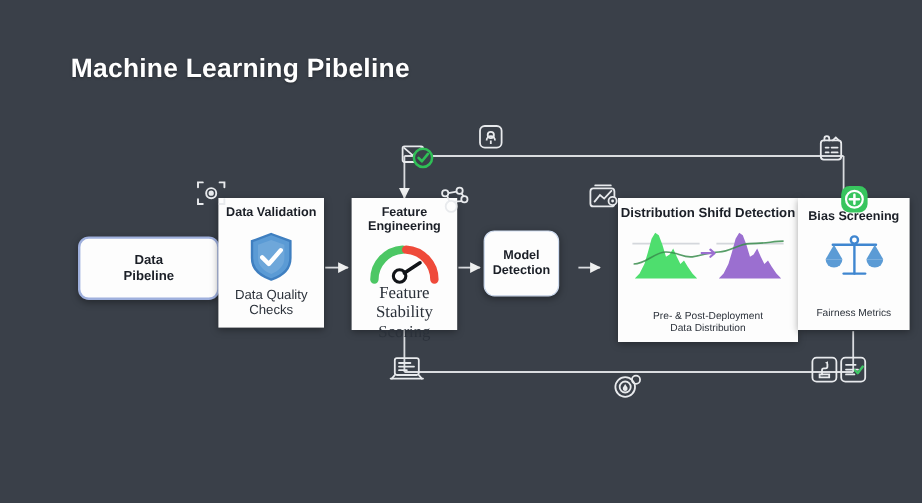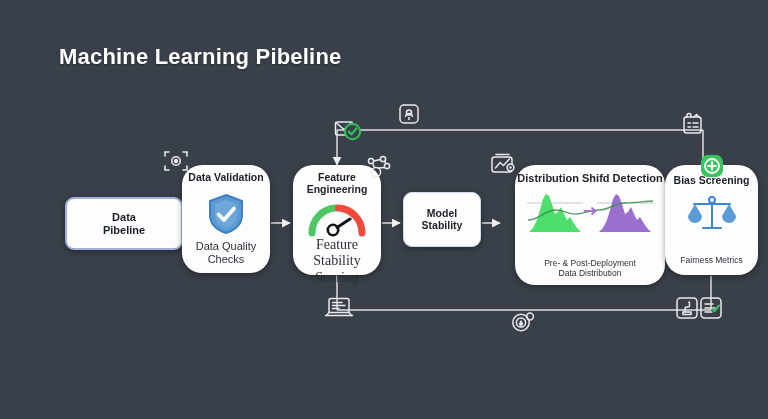--- a/index.html
+++ b/index.html
@@ -20,21 +20,21 @@
     text-shadow:0 1px 2px rgba(0,0,0,.35);
   }
 
   
   .wires{position:absolute;left:0;top:0;width:768px;height:419px;pointer-events:none;}
 
   
   .card{
     position:absolute;
     background:#fdfdfd;
-    border-radius:20px;
+    border-radius:0;
     box-shadow:0 2px 6px rgba(0,0,0,.35);
     display:flex;flex-direction:column;align-items:center;
     box-sizing:border-box;
   }
   .card.plain{border-radius:9px;}
   .card-title{
     font-weight:bold;color:#1b1f27;text-align:center;line-height:1.12;
   }
   .card-sub{
     color:#2b313a;text-align:center;line-height:1.18;
@@ -59,21 +59,21 @@
   
   #card-feature{
     left:266px;top:165px;width:88px;height:110px;
     padding-top:7px;
   }
   #card-feature .card-title{font-size:10.5px;}
   #card-feature .card-sub{font-size:14px;margin-top:auto;padding-bottom:22px;font-family:Liberation Serif, serif;}
 
   
   #card-training{
-    left:376px;top:192px;width:78px;height:55px;
+    left:376px;top:192px;width:63px;height:55px;
     border:1.5px solid #cfdcf0;border-radius:9px;
     justify-content:center;
   }
   #card-training .card-title{font-size:10.5px;}
 
   
   #card-dist{
     left:488px;top:165px;width:150px;height:120px;
     padding-top:7px;
   }
@@ -162,21 +162,21 @@
     </div>
     <div class="card-sub">
       <span>Feature Stability</span><br>
       <span>Scoring</span>
     </div>
   </div>
 
   <div class="card plain" id="card-training">
     <div class="card-title">
       <span>Model</span><br>
-      <span>Stability</span>
+      <span>Detection</span>
     </div>
   </div>
 
   <div class="card" id="card-dist">
     <div class="card-title">Distribution Shifd Detection</div>
     <div class="icon-art" style="margin-top:6px;">
       <svg width="130" height="44" viewBox="0 0 130 44">
         <line x1="2" y1="13" x2="58" y2="13" stroke="#d4d7dc" stroke-width="1.6"></line>
         <line x1="72" y1="13" x2="128" y2="13" stroke="#d4d7dc" stroke-width="1.6"></line>
 

